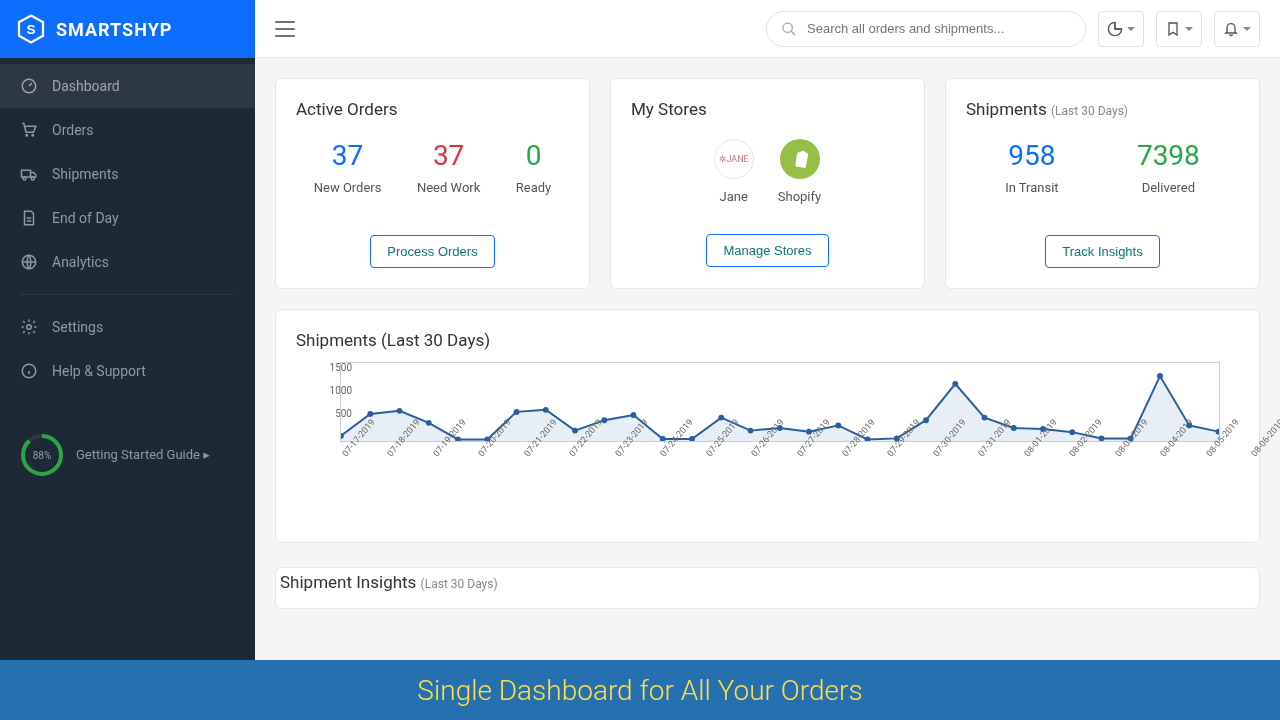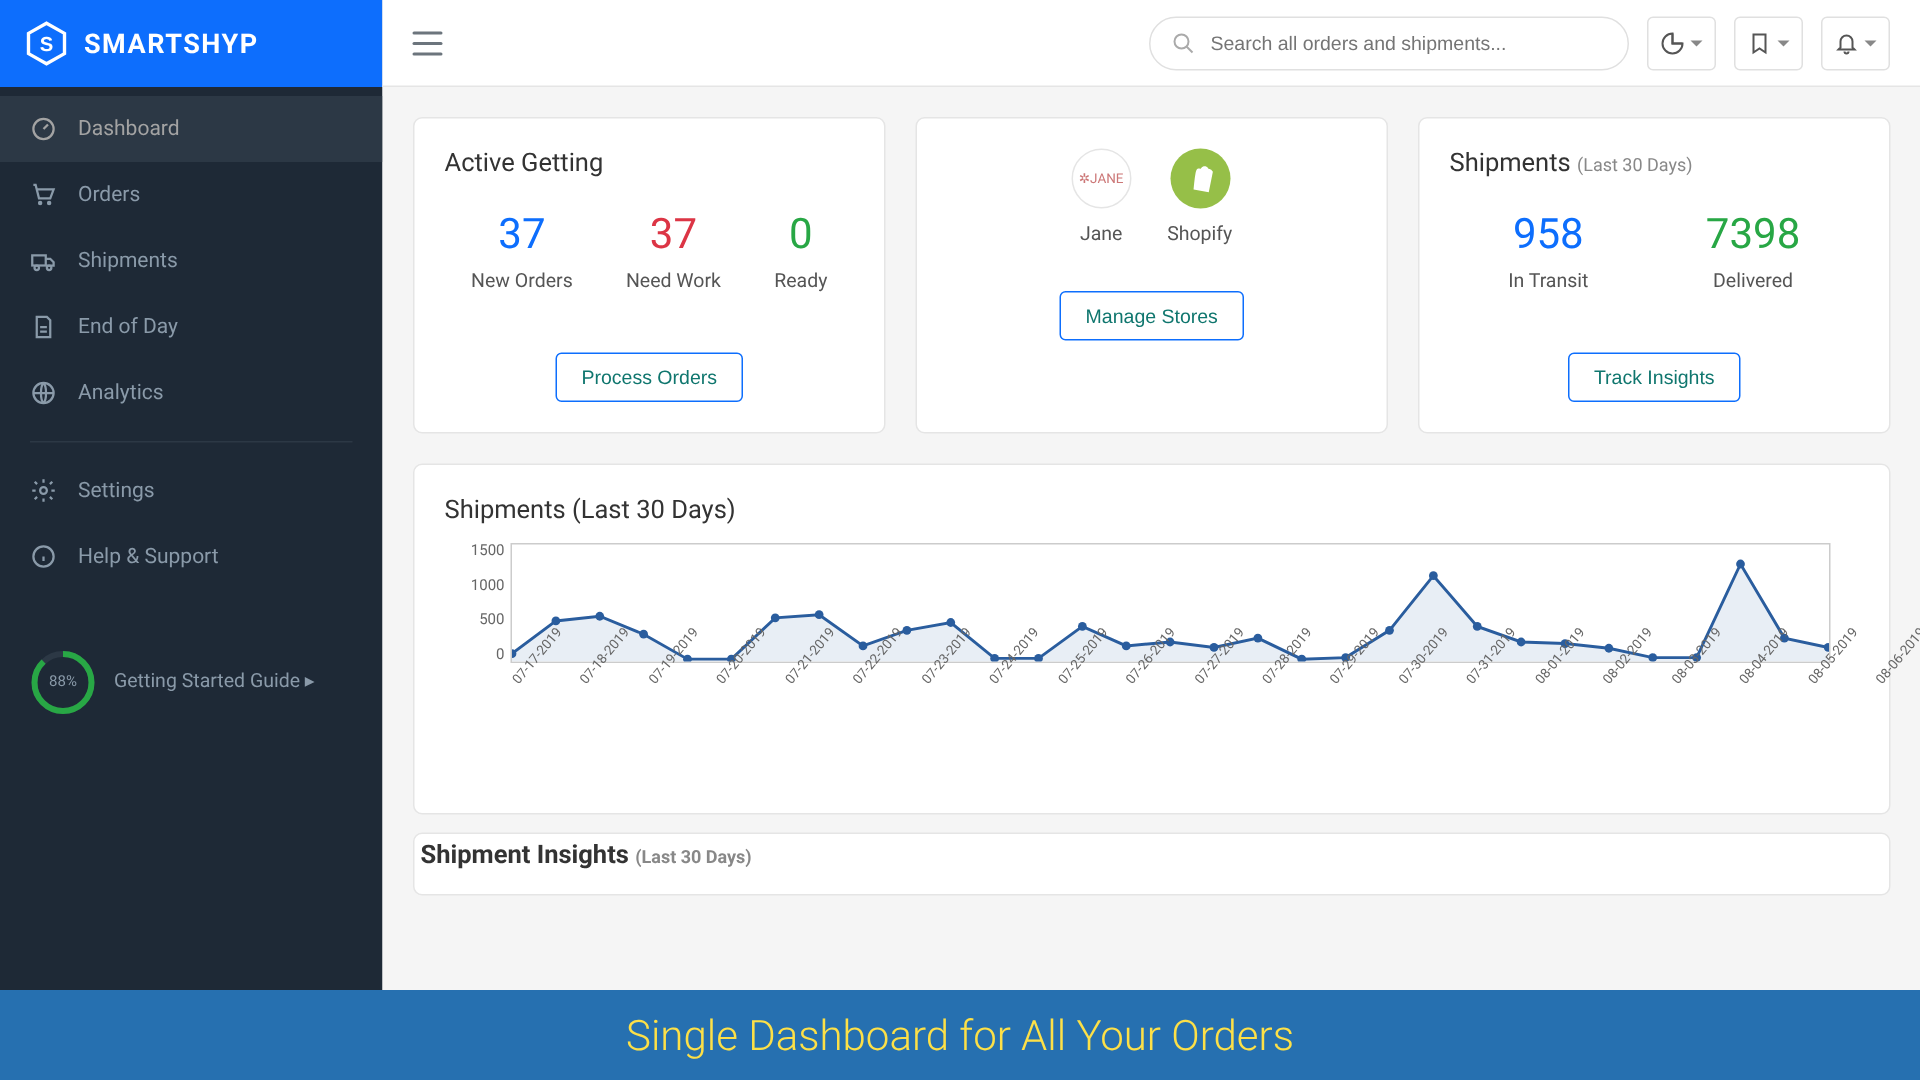--- a/index.html
+++ b/index.html
@@ -41,25 +41,25 @@
 .red { color: #dc3545; }
 .green { color: #28a745; }
 .card-btn { align-self: center; border: 1px solid #0d6efd; color: #0f766e; background: #fff; padding: 8px 16px; border-radius: 4px; font-size: 13px; cursor: pointer; }
 .stores-row { display: flex; justify-content: center; gap: 24px; text-align: center; margin-bottom: 30px; }
 .store-icon { width: 40px; height: 40px; border: 1px solid #e5e5e5; border-radius: 50%; display: flex; align-items: center; justify-content: center; margin: 0 auto 10px; font-size: 9px; color: #c77; }
 .store-icon.shopify { border: none; background: #96bf48; color: #fff; font-size: 20px; }
 .store-lbl { font-size: 13px; color: #555; }
 .chart-card { background: #fff; border: 1px solid #e5e5e5; border-radius: 6px; padding: 20px; margin-top: 20px; }
 .chart-title { font-size: 17px; color: #333; margin-bottom: 12px; }
 .chart-area { position: relative; height: 160px; }
-.y-axis { position: absolute; left: 0; top: 0; height: 80px; width: 40px; display: flex; flex-direction: column; justify-content: space-between; font-size: 10px; color: #666; text-align: right; }
+.y-axis { position: absolute; left: 16px; top: 0; height: 80px; width: 40px; display: flex; flex-direction: column; justify-content: space-between; font-size: 10px; color: #666; text-align: right; }
 .chart-svg { position: absolute; left: 44px; right: 0; top: 0; height: 80px; border: 1px solid #ccc; }
 .x-labels { position: absolute; left: 44px; right: 0; top: 84px; height: 70px; display: flex; justify-content: space-between; }
 .x-lbl { font-size: 9px; color: #666; transform: rotate(-50deg); transform-origin: top left; white-space: nowrap; position: relative; top: 6px; }
-.insights-card { background: #fff; border: 1px solid #e5e5e5; border-radius: 6px; padding: 4px; margin-top: 12px; font-weight: bold; }
+.insights-card { background: #fff; border: 1px solid #e5e5e5; border-radius: 6px; padding: 4px; margin-top: 24px; }
 .footer-banner { position: absolute; bottom: 0; left: 0; right: 0; height: 60px; background: #2670b0; color: #fde047; display: flex; align-items: center; justify-content: center; font-size: 28px; font-weight: 300; }
 </style>
 </head>
 <body>
 
 <div class="app">
   <aside class="sidebar">
     <div class="logo-bar">
       <svg class="logo-icon" viewBox="0 0 40 40">
           <polygon points="20,2 36,11 36,29 20,38 4,29 4,11" fill="none" stroke="#fff" stroke-width="3"></polygon>
@@ -168,39 +168,40 @@
               <path d="M10 20a2 2 0 0 0 4 0"></path>
             </svg>
             <span class="caret"></span>
           </button>
       </div>
     </div>
 
     <div class="content">
       <div class="cards-row">
         <div class="card">
-          <div class="card-title">Active Getting</div>
+          <div class="card-title">Active Orders</div>
           <div class="stats-row">
             <div>
                 <div class="stat-num blue">37</div>
                 <div class="stat-lbl">New Orders</div>
               </div>
             <div>
                 <div class="stat-num red">37</div>
                 <div class="stat-lbl">Need Work</div>
               </div>
             <div>
                 <div class="stat-num green">0</div>
                 <div class="stat-lbl">Ready</div>
               </div>
           </div>
           <button class="card-btn">Process Orders</button>
         </div>
 
         <div class="card">
+          <div class="card-title">My Stores</div>
           <div class="stores-row">
             <div>
                 <div class="store-icon">✲JANE</div>
                 <div class="store-lbl">Jane</div>
               </div>
             <div>
                 <div class="store-icon shopify">
                   <svg width="22" height="22" viewBox="0 0 24 24" fill="#fff">
                     <path d="M15 3c-2 0-3 2-3 2s-2-1-3 1-2 14-2 14l11 2 3-15s-1-2-3-2c0 0-1-2-3-2z"></path>
                   </svg>

